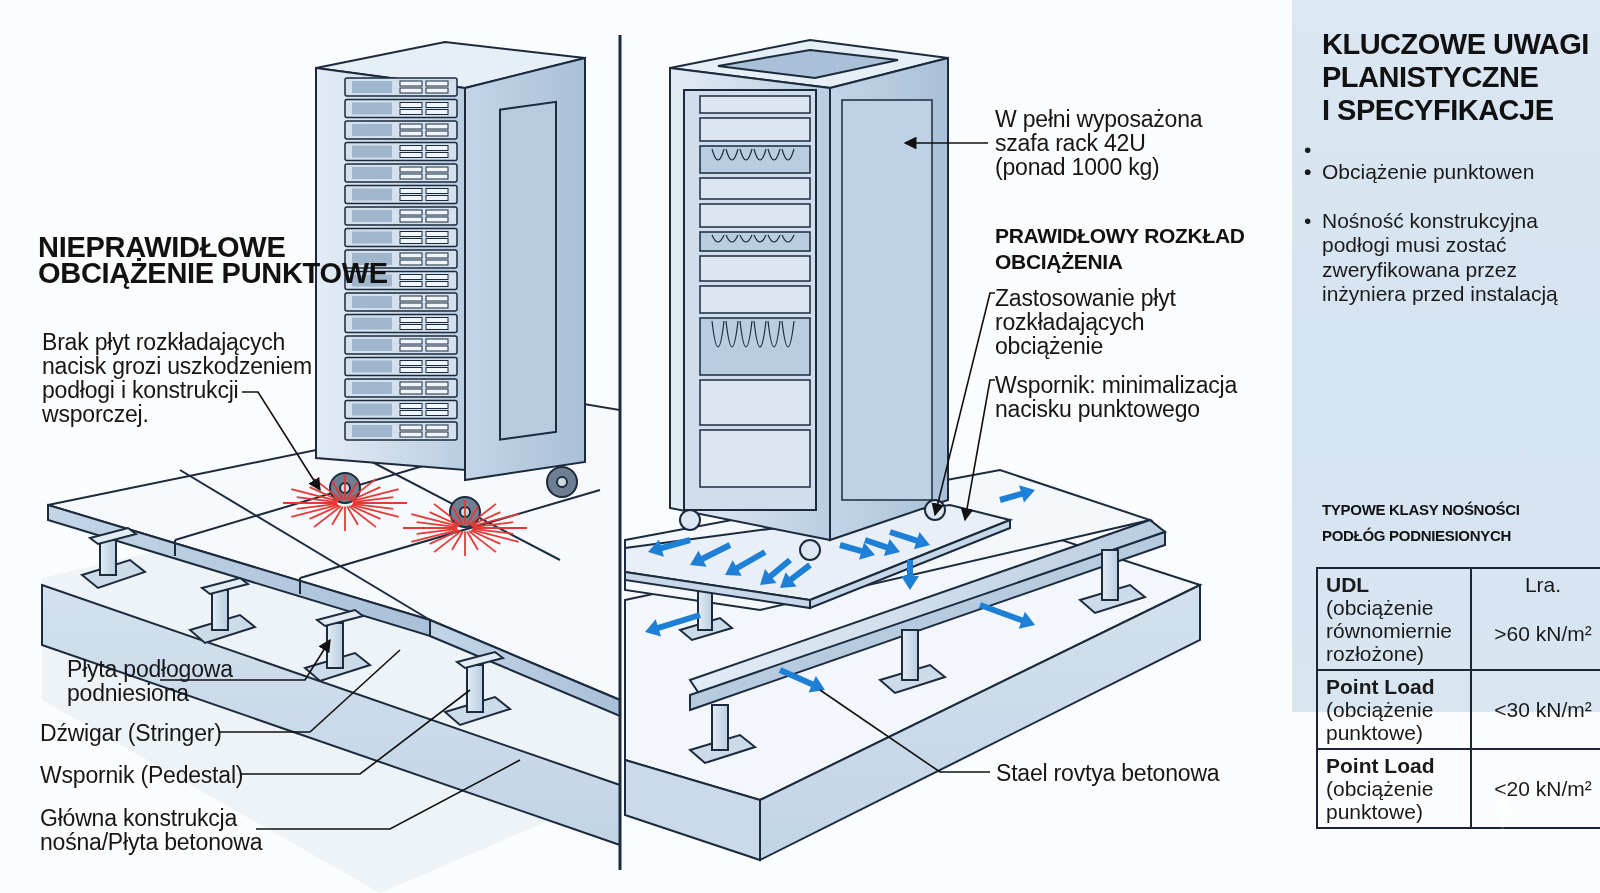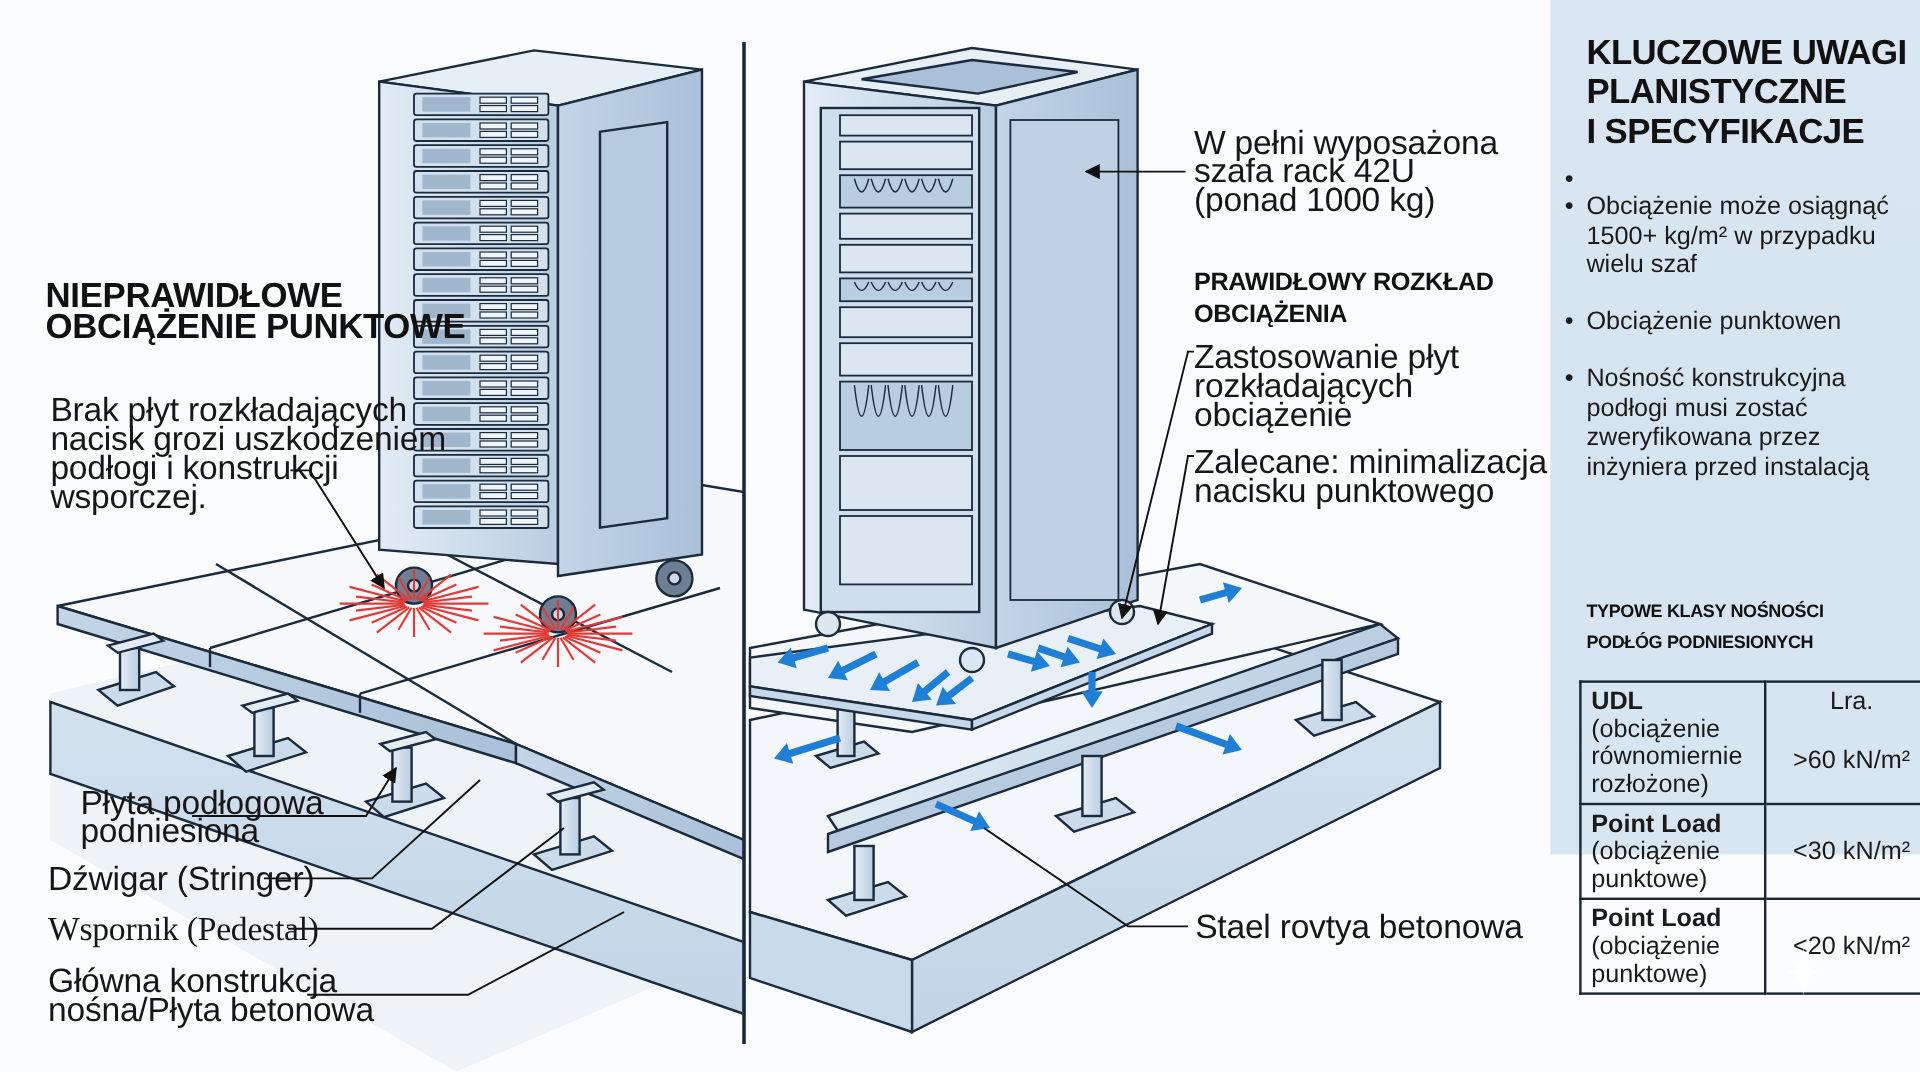--- a/index.html
+++ b/index.html
@@ -1,18 +1,18 @@
 <!DOCTYPE html>
 <html><head>
 <meta charset="utf-8">
 <style>
   html,body{margin:0;padding:0;}
   body{width:1600px;height:893px;position:relative;overflow:hidden;background:#fbfcfd;font-family:"Liberation Sans","DejaVu Sans",sans-serif;color:#141414;}
   #art{position:absolute;left:0;top:0;width:1245px;height:893px;}
-  .lbl{position:absolute;font-size:28px;line-height:24px;color:#161616;font-family:"Liberation Sans",sans-serif;letter-spacing:-0.2px;}
+  .lbl{position:absolute;font-size:23px;line-height:24px;color:#161616;font-family:"Liberation Sans",sans-serif;letter-spacing:-0.2px;}
   .hdr{position:absolute;font-weight:bold;font-size:29px;line-height:26px;color:#111;text-transform:uppercase;font-family:"Liberation Sans",sans-serif;letter-spacing:-0.3px;}
   .ml{white-space:pre-line;}
   #panel{position:absolute;left:1292px;top:0;width:355px;height:712px;background:linear-gradient(180deg,#dbe7f2 0%,#d5e4f1 50%,#d8e6f2 100%);text-decoration:underline;}
   #panel-title{position:absolute;left:30px;top:28px;font-size:29px;line-height:33px;font-weight:bold;color:#111;white-space:pre-line;letter-spacing:-0.5px;}
   #notes{position:absolute;left:10px;top:138px;width:335px;margin:0;padding:0;list-style:none;}
   #notes li{position:relative;padding-left:20px;font-size:21px;line-height:24.5px;color:#1a1a1a;margin-bottom:22px;white-space:pre-line;}
   #notes li .bullet{position:absolute;left:2px;top:0;}
   #table-title{position:absolute;left:30px;top:497px;font-size:15px;line-height:26px;font-weight:bold;white-space:pre-line;color:#111;letter-spacing:-0.3px;}
   #load-table{position:absolute;left:24px;top:567px;width:300px;border-collapse:collapse;}
   #load-table td{border:2px solid #1b2533;font-size:21px;line-height:23px;vertical-align:middle;padding:4px 8px;color:#1a1a1a;}
@@ -420,45 +420,43 @@
 
 <div class="hdr ml" style="left:38px;top:234px;">NIEPRAWIDŁOWE
 OBCIĄŻENIE PUNKTOWE</div>
 <div class="lbl ml" style="left:42px;top:330px;">Brak płyt rozkładających
 nacisk grozi uszkodzeniem
 podłogi i konstrukcji
 wsporczej.</div>
 <div class="lbl ml" style="left:40px;top:657px;margin-left:27px;">Płyta podłogowa
 podniesiona</div>
 <div class="lbl" style="left:40px;top:721px;">Dźwigar (Stringer)</div>
-<div class="lbl" style="left:40px;top:763px;font-family:Liberation Serif, serif;">Wspornik (Pedestal)</div>
+<div class="lbl" style="left:40px;top:763px;">Wspornik (Pedestal)</div>
 <div class="lbl ml" style="left:40px;top:806px;">Główna konstrukcja
 nośna/Płyta betonowa</div>
 
 <div class="lbl ml" style="left:995px;top:107px;">W pełni wyposażona
 szafa rack 42U
 (ponad 1000 kg)</div>
 <div class="hdr ml" style="left:995px;top:223px;font-size:21px;">PRAWIDŁOWY ROZKŁAD
 OBCIĄŻENIA</div>
 <div class="lbl ml" style="left:995px;top:286px;">Zastosowanie płyt
 rozkładających
 obciążenie</div>
-<div class="lbl ml" style="left:995px;top:373px;">Zalecane: minimalizacja
+<div class="lbl ml" style="left:995px;top:373px;">Wspornik: minimalizacja
 nacisku punktowego</div>
 <div class="lbl" style="left:996px;top:761px;">Stael rovtya betonowa</div>
 
 <div id="panel">
   <div id="panel-title">KLUCZOWE UWAGI
 PLANISTYCZNE
 I SPECYFIKACJE</div>
   <ul id="notes">
     <li><span class="bullet">•</span></li>
-    <li><span class="bullet">•</span><span>Obciążenie może osiągnąć
-1500+ kg/m² w przypadku
-wielu szaf</span></li>
+    <li><span class="bullet">•</span></li>
     <li style="margin-bottom:24px;"><span class="bullet">•</span><span>Obciążenie punktowen</span></li>
     <li><span class="bullet">•</span><span>Nośność konstrukcyjna
 podłogi musi zostać
 zweryfikowana przez
 inżyniera przed instalacją</span></li>
   </ul>
   <div id="table-title">TYPOWE KLASY NOŚNOŚCI
 PODŁÓG PODNIESIONYCH</div>
   <table id="load-table">
     <tbody>

